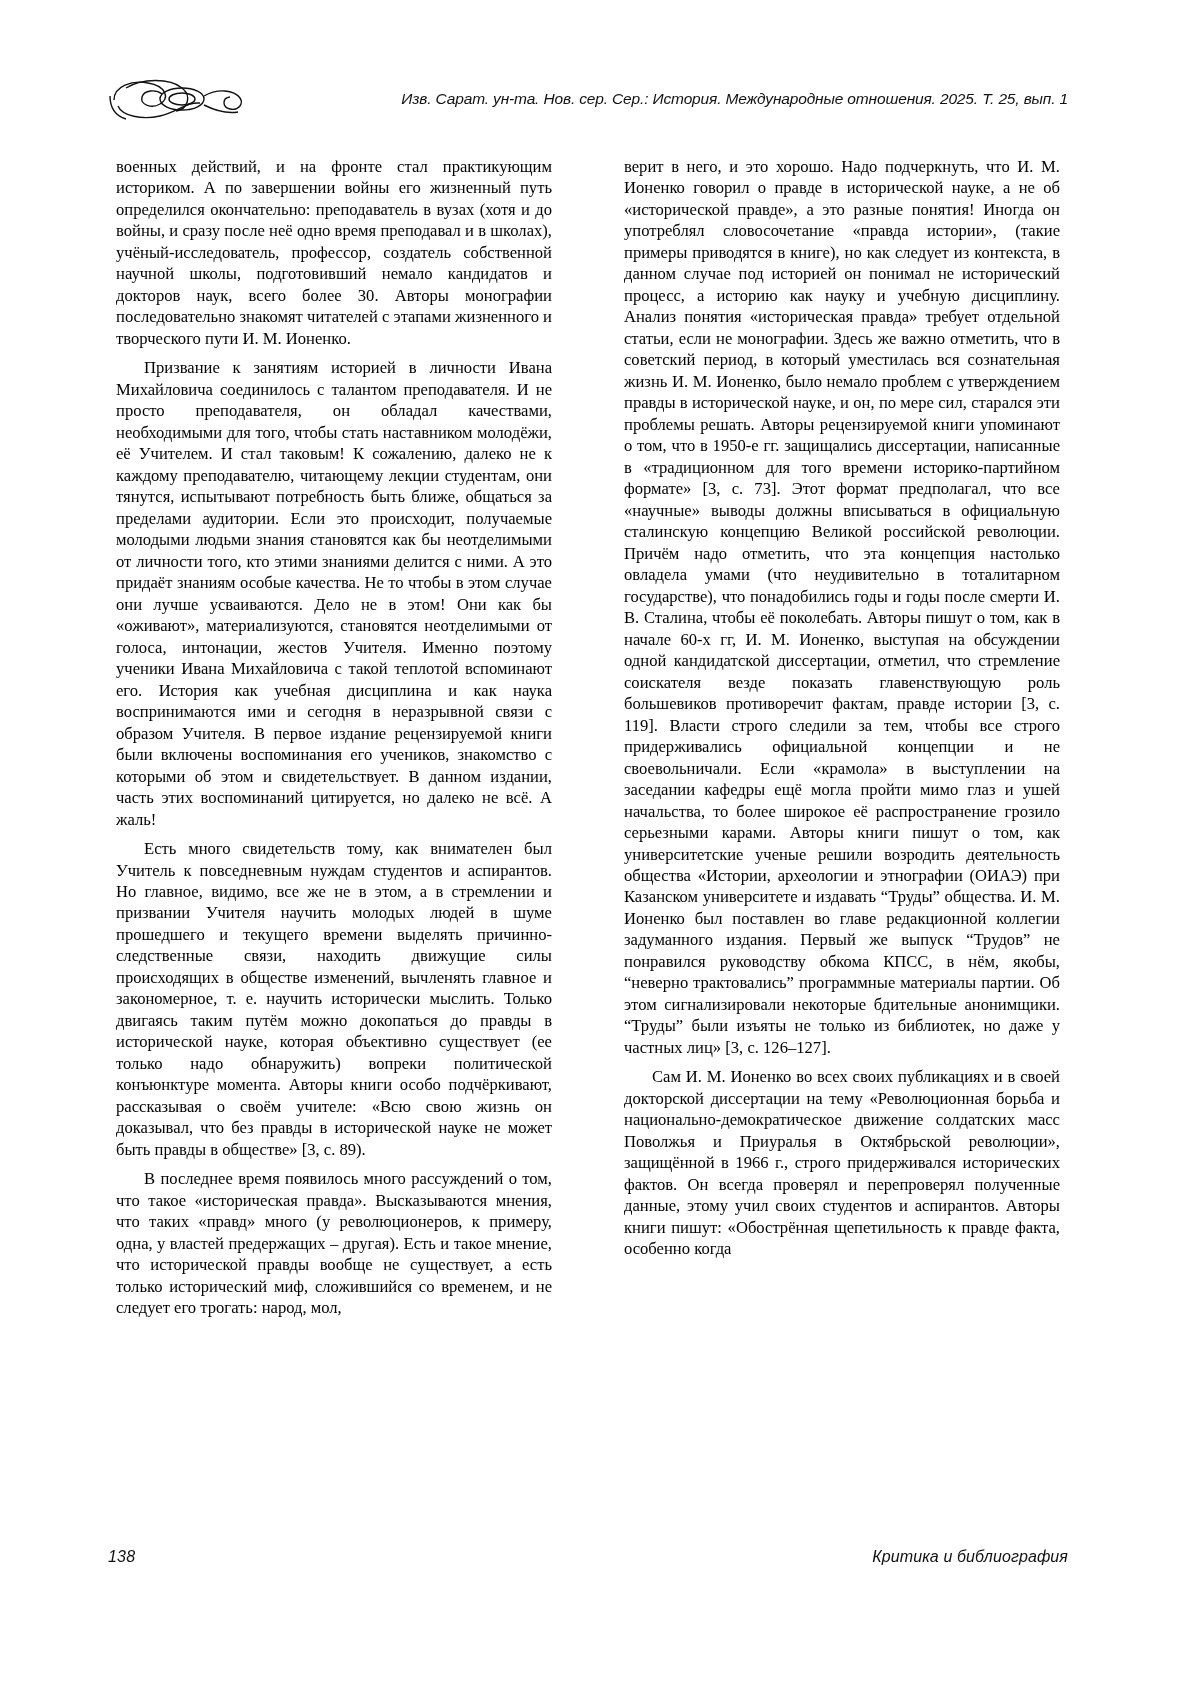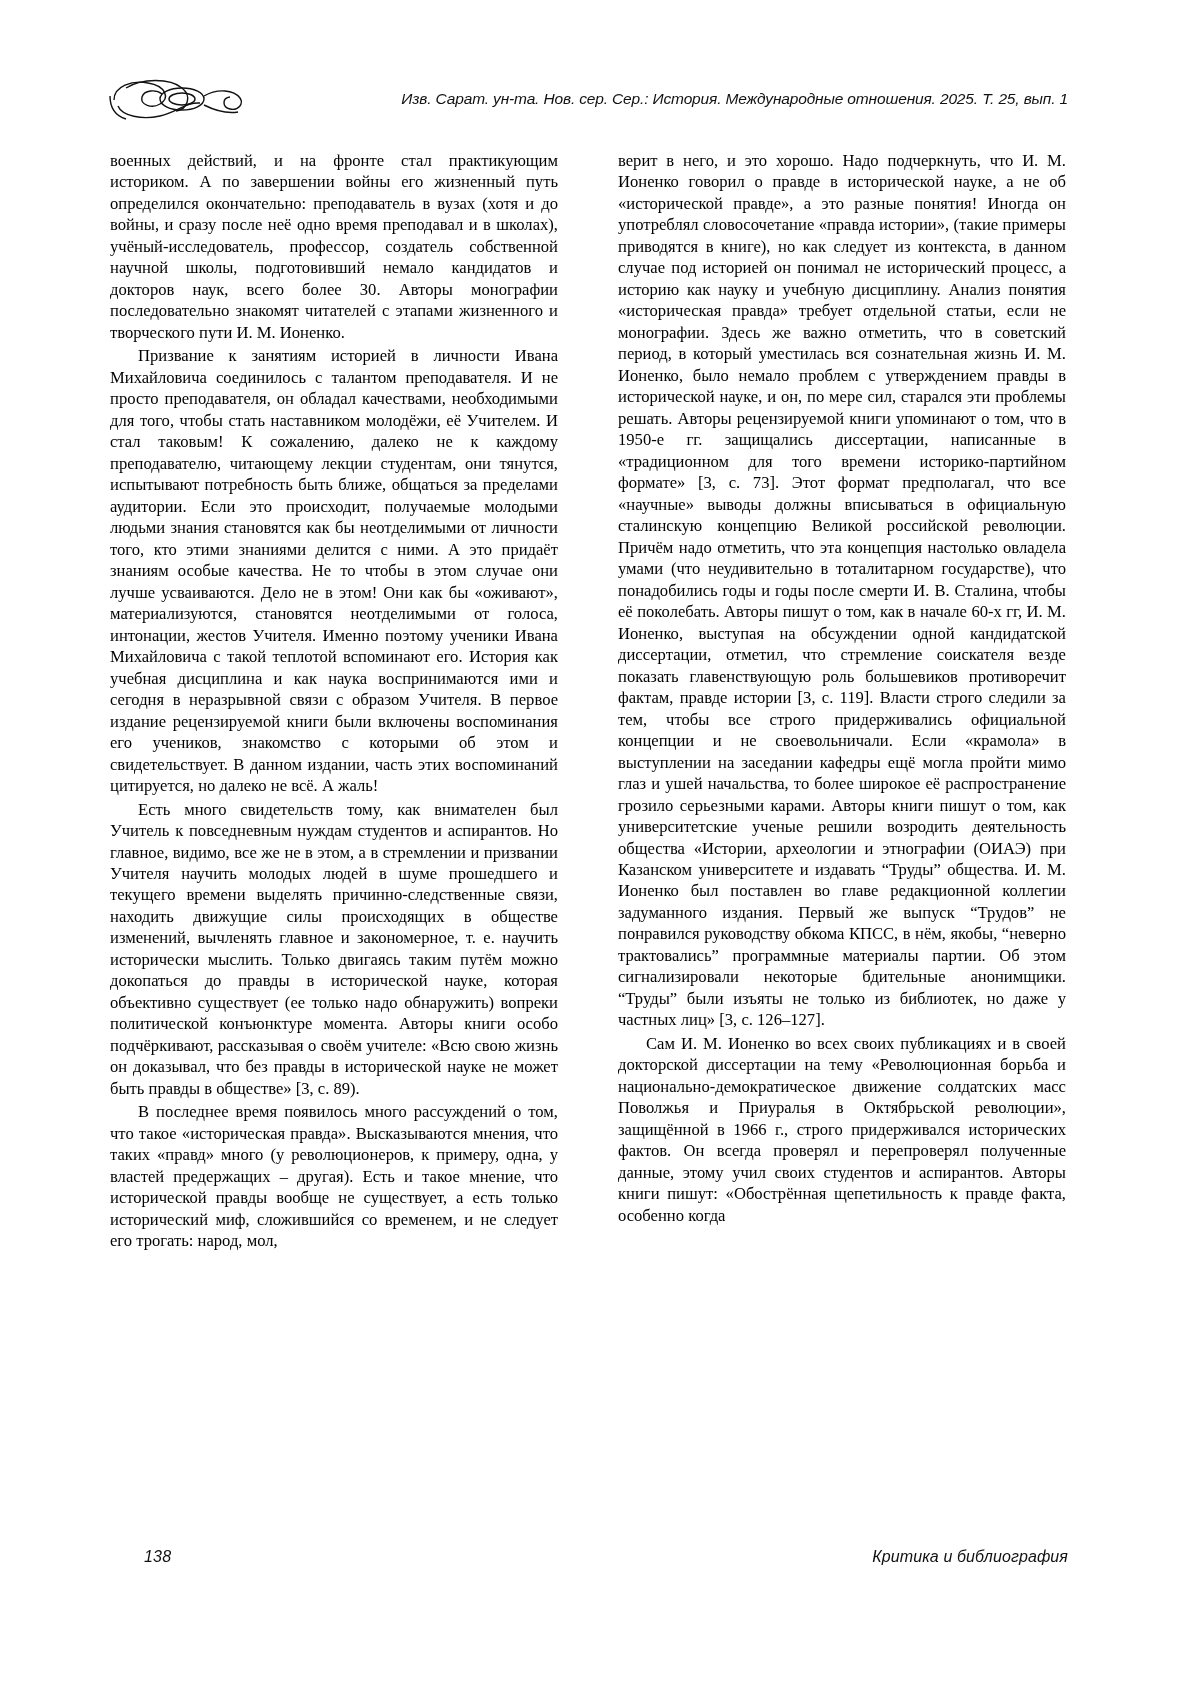--- a/index.html
+++ b/index.html
@@ -64,42 +64,42 @@
   }
   .col {
     width: 452px;
     font-size: 16.6px;
     line-height: 1.295;
     text-align: justify;
     text-justify: inter-word;
     hyphens: manual;
   }
   .col p {
-    margin: 2px;
+    margin: 8px;
     text-indent: 28px;
   }
   .col p.noindent {
     text-indent: 0;
   }
 
   
   .footer {
     position: absolute;
     left: 108px;
     top: 1548px;
     width: 960px;
     display: flex;
     justify-content: space-between;
     align-items: baseline;
     font-family: "Liberation Sans", sans-serif;
     font-style: italic;
     font-size: 16px;
     color: #111;
   }
-  .footer .page-num { letter-spacing: 0.2px; margin-left: 36px; }
+  .footer .page-num { letter-spacing: 0.2px; }
   .footer .section-name { letter-spacing: 0.1px; text-align: center; }
 </style>
 </head>
 <body>
 
 <div class="page">
 
   <div class="running-head">
     <svg class="ornament" viewBox="0 0 140 46" aria-hidden="true">
       <g fill="none" stroke="#111" stroke-width="1.4">

